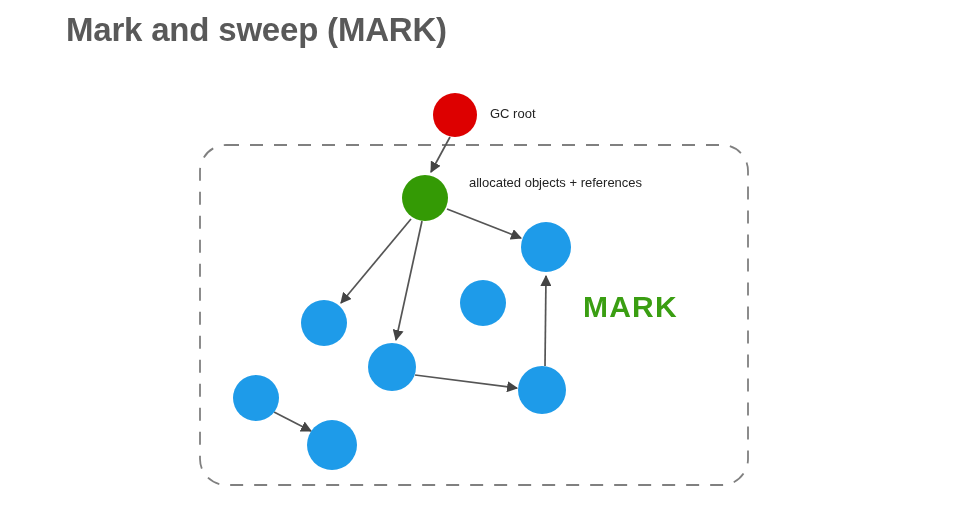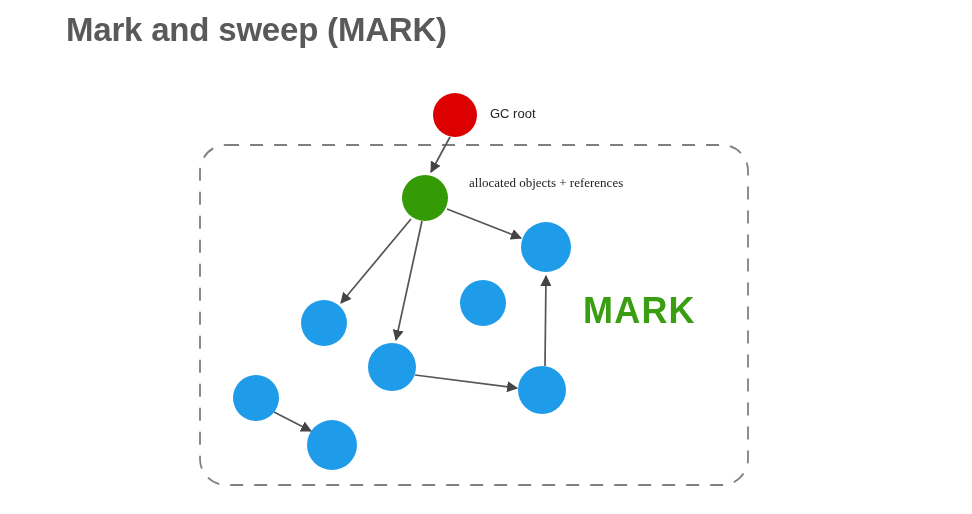--- a/index.html
+++ b/index.html
@@ -54,29 +54,28 @@
   }
 
   #label-gc-root {
     left: 490px;
     top: 106px;
   }
 
   #label-allocated {
     left: 469px;
     top: 175px;
-    font-family: Liberation Serif, serif;
   }
 
   #label-mark {
     position: absolute;
     left: 583px;
     top: 290px;
     font-family: "Liberation Sans", sans-serif;
-    font-size: 36px;
+    font-size: 30px;
     font-weight: bold;
     color: #3a9e12;
     letter-spacing: 1.2px;
     white-space: nowrap;
   }
 </style>
 </head>
 <body>
 
 <div id="slide">

